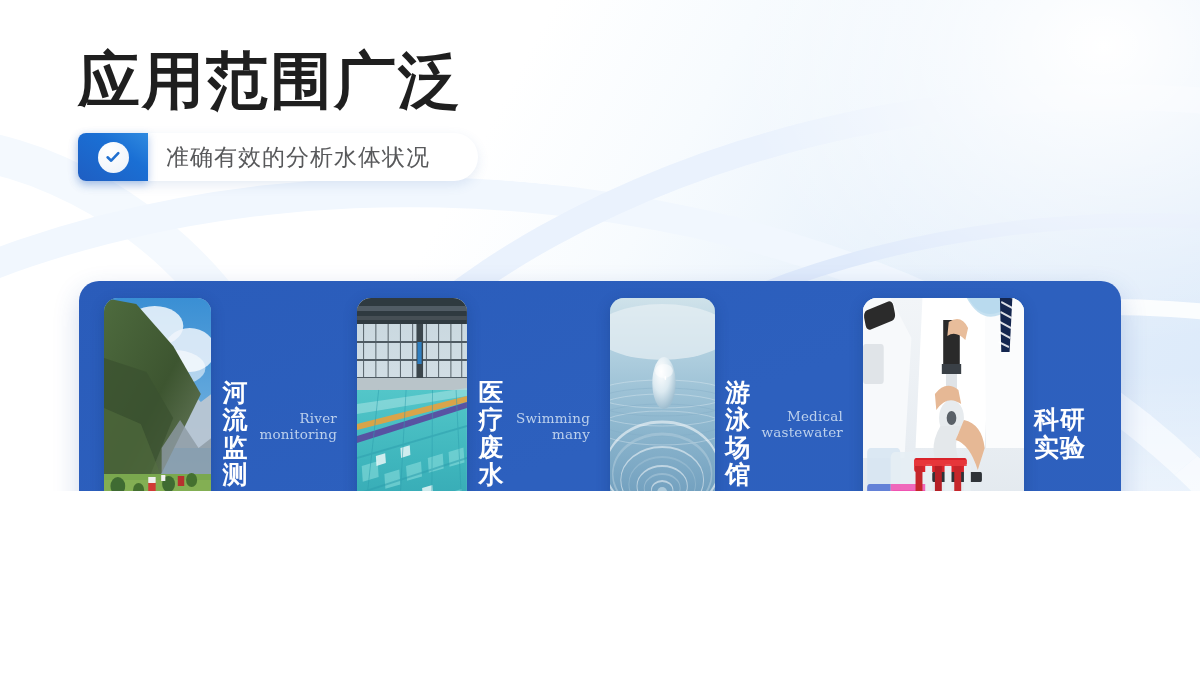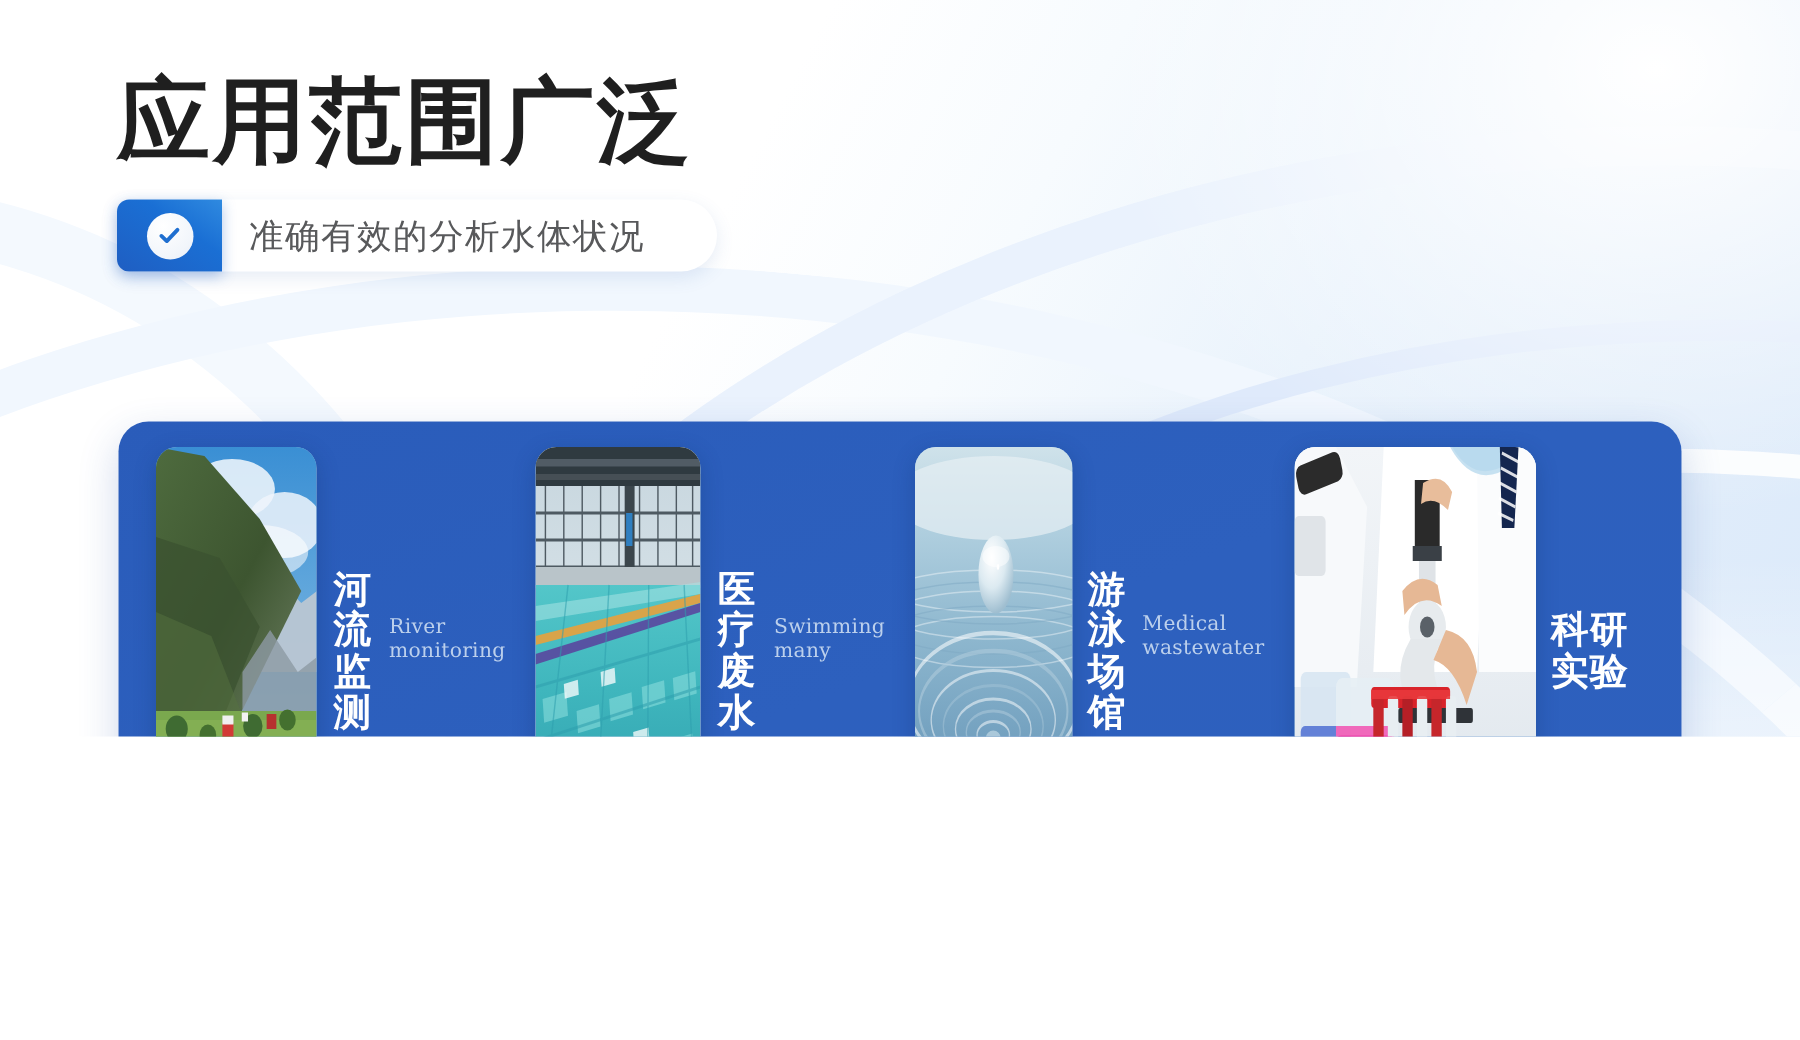--- a/index.html
+++ b/index.html
@@ -241,21 +241,21 @@
     letter-spacing: 1px;
     color: #ffffff;
     text-align: center;
     line-height: 1.1;
   }
   .card-sub {
     margin-top: 8px;
     font-family: "DejaVu Serif", "Liberation Serif", serif;
     font-size: 13.5px;
     color: #bcd0ec;
-    text-align: left;
+    text-align: right;
     letter-spacing: .2px;
   }
   .card:nth-child(3) .card-sub,
   .card:nth-child(4) .card-sub { margin-top: 4px; }
 </style>
 </head>
 <body>
 
 <div id="page">
 

